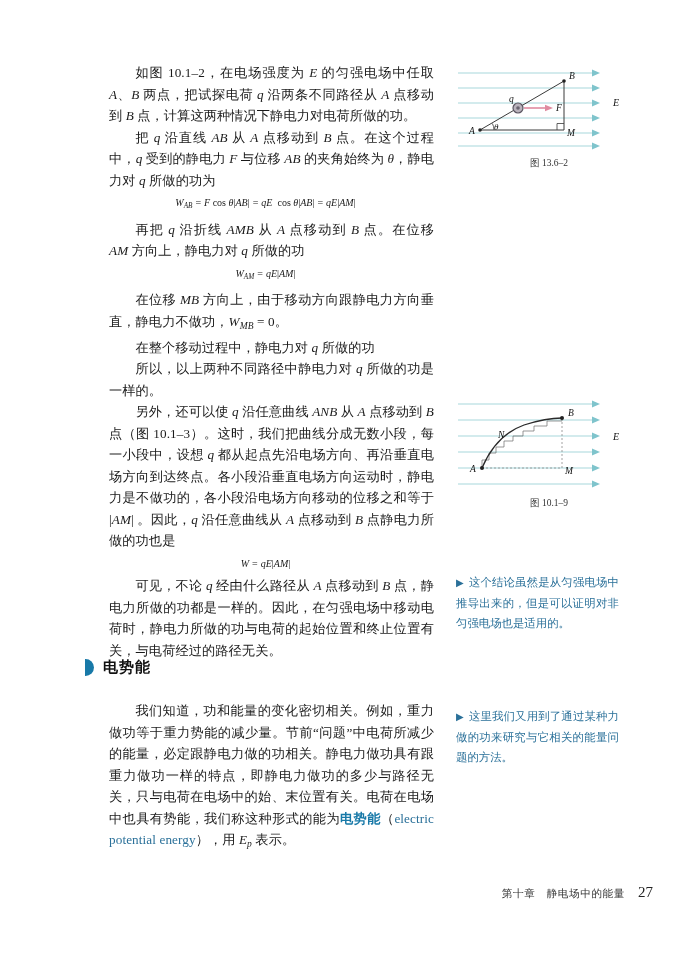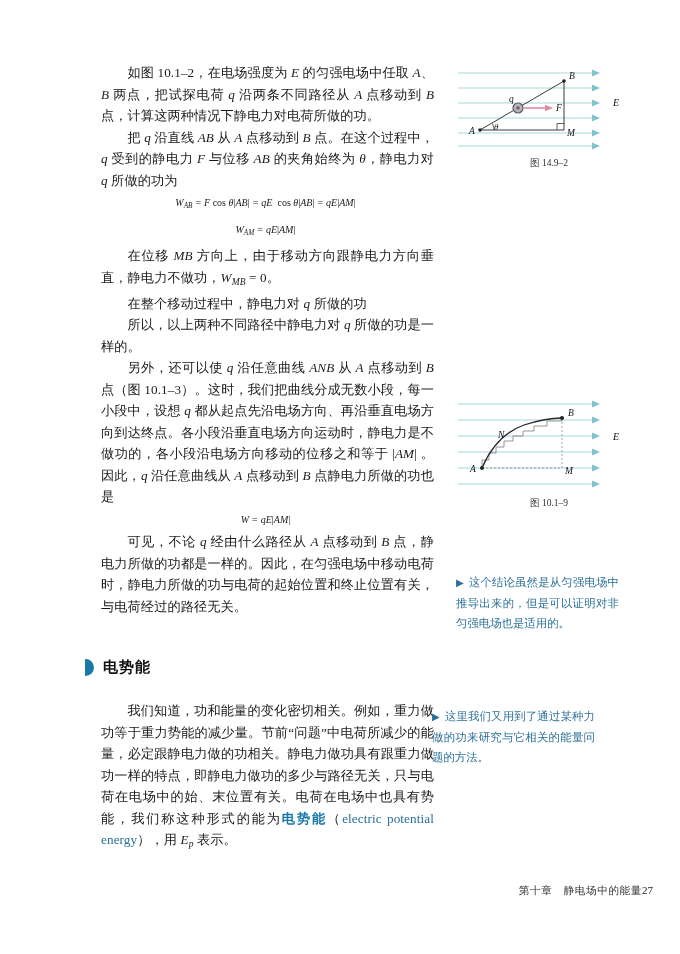--- a/index.html
+++ b/index.html
@@ -26,21 +26,21 @@
     left: 97px;
     top: 62px;
     width: 337px;
   }
   .para {
     font-size: 13.2px;
     line-height: 21.5px;
     text-align: justify;
     text-justify: inter-ideograph;
     text-indent: 2em;
-    margin: 0 0 0 4px;
+    margin: 0 0 0 12px;
     letter-spacing: 0.1px;
   }
 
   .eq {
     font-size: 10px;
     line-height: 21.5px;
     text-align: center;
     font-family: "Liberation Serif", "DejaVu Serif", serif;
     margin: 1px 0 1px 0;
     white-space: nowrap;
@@ -97,59 +97,61 @@
     position: absolute;
     width: 163px;
     font-family: "Liberation Sans", "DejaVu Sans", sans-serif;
     font-size: 11.4px;
     line-height: 20px;
     color: #2a7099;
     text-align: justify;
     text-justify: inter-ideograph;
   }
   #margin-note-1 { left: 456px; top: 548px; margin-top: 24px; }
-  #margin-note-2 { left: 432px; top: 706px; }
+  #margin-note-2 { left: 456px; top: 706px; }
   .note-arrow {
     color: #2a7099;
     font-size: 10px;
     margin-right: 5px;
   }
 
   
   .footer {
     position: absolute;
     left: 0;
     top: 884px;
     width: 653px;
     text-align: right;
     font-family: "Liberation Sans", "DejaVu Sans", sans-serif;
     font-size: 10.6px;
     color: #333;
   }
   .footer .chap { letter-spacing: 0.6px; }
   .footer .pg {
-    font-size: 11px;
+    margin-left: 13px;
+    font-size: 15px;
     color: #222;
     font-family: "Liberation Serif", "DejaVu Serif", serif;
   }
 
   .term-blue { color: #1879a8; font-weight: bold; }
   .term-en { color: #2a7099; font-weight: normal; font-style: normal;
              font-family: "Liberation Serif","DejaVu Serif",serif; }
 </style>
 </head>
 <body>
 
 <div class="page">
 
   <div class="main-col">
 
     <p class="para">如图 10.1–2，在电场强度为 <i>E</i> 的匀强电场中任取 <i>A</i>、<i>B</i> 两点，把试探电荷 <i>q</i> 沿两条不同路径从 <i>A</i> 点移动到 <i>B</i> 点，计算这两种情况下静电力对电荷所做的功。</p>
     <p class="para">把 <i>q</i> 沿直线 <i>AB</i> 从 <i>A</i> 点移动到 <i>B</i> 点。在这个过程中，<i>q</i> 受到的静电力 <i>F</i> 与位移 <i>AB</i> 的夹角始终为 <i>θ</i>，静电力对 <i>q</i> 所做的功为</p>
     <div class="eq"><i>W</i><span class="sub">AB</span><span class="op">=</span><i>F</i> cos <i>θ</i><span class="vbar">|</span><i>AB</i><span class="vbar">|</span><span class="op">=</span><i>qE</i>&nbsp; cos <i>θ</i><span class="vbar">|</span><i>AB</i><span class="vbar">|</span><span class="op">=</span><i>qE</i><span class="vbar">|</span><i>AM</i><span class="vbar">|</span></div>
+    <p class="para">再把 <i>q</i> 沿折线 <i>AMB</i> 从 <i>A</i> 点移动到 <i>B</i> 点。在位移 <i>AM</i> 方向上，静电力对 <i>q</i> 所做的功</p>
     <div class="eq"><i>W</i><span class="sub">AM</span><span class="op">=</span><i>qE</i><span class="vbar">|</span><i>AM</i><span class="vbar">|</span></div>
     <p class="para">在位移 <i>MB</i> 方向上，由于移动方向跟静电力方向垂直，静电力不做功，<i>W</i><span class="sub">MB</span> = 0。</p>
     <p class="para">在整个移动过程中，静电力对 <i>q</i> 所做的功</p>
     <p class="para">所以，以上两种不同路径中静电力对 <i>q</i> 所做的功是一样的。</p>
     <p class="para">另外，还可以使 <i>q</i> 沿任意曲线 <i>ANB</i> 从 <i>A</i> 点移动到 <i>B</i> 点（图 10.1–3）。这时，我们把曲线分成无数小段，每一小段中，设想 <i>q</i> 都从起点先沿电场方向、再沿垂直电场方向到达终点。各小段沿垂直电场方向运动时，静电力是不做功的，各小段沿电场方向移动的位移之和等于 |<i>AM</i>| 。因此，<i>q</i> 沿任意曲线从 <i>A</i> 点移动到 <i>B</i> 点静电力所做的功也是</p>
     <div class="eq"><i>W</i><span class="op">=</span><i>qE</i><span class="vbar">|</span><i>AM</i><span class="vbar">|</span></div>
     <p class="para">可见，不论 <i>q</i> 经由什么路径从 <i>A</i> 点移动到 <i>B</i> 点，静电力所做的功都是一样的。因此，在匀强电场中移动电荷时，静电力所做的功与电荷的起始位置和终止位置有关，与电荷经过的路径无关。</p>
   </div>
 
   <div class="section-head">
@@ -201,21 +203,21 @@
       <circle cx="108" cy="19" r="1.8" fill="#222"></circle>
 
       <text x="13" y="72" font-family="Liberation Serif, serif" font-size="9.5" font-style="italic" fill="#111">A</text>
       <text x="113" y="17" font-family="Liberation Serif, serif" font-size="9.5" font-style="italic" fill="#111">B</text>
       <text x="111" y="74" font-family="Liberation Serif, serif" font-size="9.5" font-style="italic" fill="#111">M</text>
       <text x="53" y="40" font-family="Liberation Serif, serif" font-size="9.5" font-style="italic" fill="#111">q</text>
       <text x="100" y="49" font-family="Liberation Serif, serif" font-size="9.5" font-style="italic" fill="#111">F</text>
       <text x="38" y="68" font-family="Liberation Serif, serif" font-size="9" font-style="italic" fill="#111">θ</text>
       <text x="157" y="44" font-family="Liberation Serif, serif" font-size="10" font-style="italic" fill="#111">E</text>
     </svg>
-    <div class="fig-caption">图 14.9–2</div>
+    <div class="fig-caption">图 13.6–2</div>
   </div>
 
   <div class="figure" id="figure-2">
     <svg width="186" height="98" viewBox="0 0 186 98">
       <g stroke="#a8d8dc" stroke-width="1.1" fill="none">
         <line x1="2" y1="12" x2="140" y2="12"></line>
         <line x1="2" y1="28" x2="140" y2="28"></line>
         <line x1="2" y1="44" x2="140" y2="44"></line>
         <line x1="2" y1="60" x2="140" y2="60"></line>
         <line x1="2" y1="76" x2="140" y2="76"></line>

